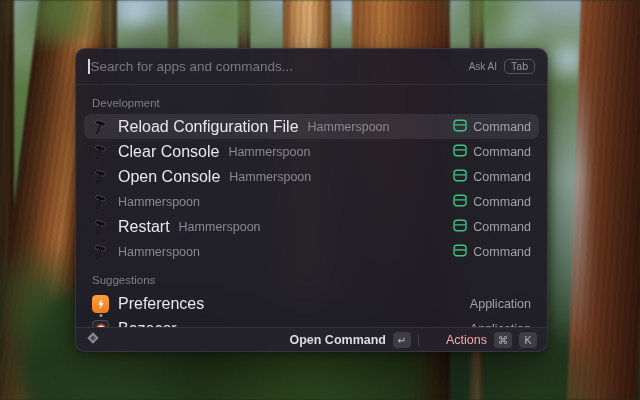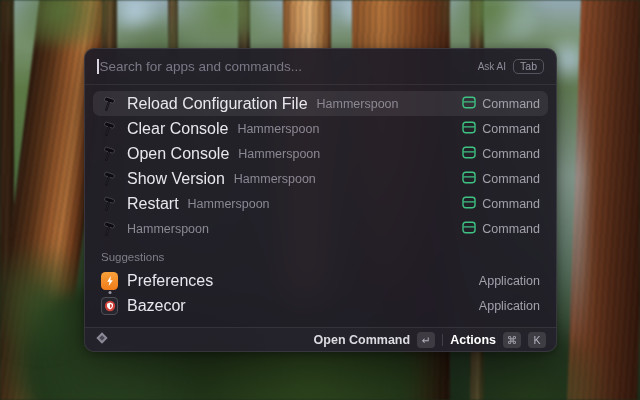--- a/index.html
+++ b/index.html
@@ -25,21 +25,21 @@
   .t-thin3{left:238px;width:12px;background:linear-gradient(90deg,#3c3222,#5c4a30 50%,#2c2416);}
   .t-lit{left:283px;width:48px;background:linear-gradient(90deg,#7a4a24,#c89057 25%,#e0af74 55%,#a06a36 85%,#5c3318);}
   .t-mid{left:352px;width:98px;background:linear-gradient(90deg,#8a5228,#b5743b 30%,#7a421f 68%,#4a2413);}
   .t-mid .shade{position:absolute;inset:0;background:linear-gradient(180deg,rgba(0,0,0,0) 35%,rgba(20,8,4,0.55) 72%,rgba(12,5,2,0.7) 100%);}
   .t-thin4{left:470px;width:14px;background:linear-gradient(90deg,#41321e,#75583a 50%,#32250f);}
   .t-right{left:574px;width:70px;transform:skewX(-2deg);
     background:linear-gradient(90deg,#8a4a2a 0%,#6e3a1f 28%,#4f2715 58%,#2f1509 100%);}
   .mist{position:absolute;left:550px;top:60px;width:36px;height:290px;filter:blur(6px);
     background:linear-gradient(180deg,rgba(200,220,230,0) 0%,rgba(196,214,224,0.6) 40%,rgba(172,196,206,0.35) 72%,rgba(172,196,206,0) 100%);}
   
-  .panel{position:absolute;left:84px;top:48px;width:473px;height:304px;border-radius:10px;
+  .panel{position:absolute;left:75px;top:48px;width:473px;height:304px;border-radius:10px;
     background:rgba(31,28,39,0.93);
     border:1px solid rgba(255,255,255,0.10);
     box-shadow:0 18px 50px rgba(0,0,0,0.5),0 2px 10px rgba(0,0,0,0.35);
     box-sizing:border-box;display:flex;flex-direction:column;overflow:hidden;
     -webkit-backdrop-filter:blur(18px);backdrop-filter:blur(18px);}
   .searchbar{height:35px;flex:0 0 35px;display:flex;align-items:center;padding:0 12px;position:relative;
     border-bottom:1px solid rgba(255,255,255,0.07);}
   .caret{width:1.5px;height:15px;background:#d8d5e0;margin-right:1px;}
   .search-input{flex:1;background:transparent;border:none;outline:none;
     font-family:"Liberation Sans",sans-serif;font-size:13.5px;color:#e9e7ee;padding:0;}
@@ -60,21 +60,21 @@
   .row-type{font-size:12.5px;color:#a3a0ab;}
   .app-icon{width:18px;height:18px;border-radius:4.5px;display:flex;align-items:center;justify-content:center;}
   .flashspace{background:linear-gradient(180deg,#f9a13b,#ef7c1a);}
   .bazecor{background:#26262e;border:0.5px solid rgba(255,255,255,0.18);box-sizing:border-box;}
   .running-dot{position:absolute;left:50%;bottom:-5px;transform:translateX(-50%);
     width:3px;height:3px;border-radius:50%;background:#9b98a3;}
   .footer{flex:0 0 23px;display:flex;align-items:center;padding:0 10px;gap:20px;
     border-top:1px solid rgba(255,255,255,0.08);background:rgba(255,255,255,0.02);}
   .footer-right{margin-left:auto;display:flex;align-items:center;gap:7px;}
   .footer-action{font-size:12.5px;color:#dddbe2;font-weight:600;}
-  .footer-action.secondary{color:#ffffff;font-weight:700;}
+  .footer-action.secondary{color:#fca5a5;font-weight:400;margin-left:20px;}
   .keycap{min-width:18px;height:16px;border-radius:4px;background:rgba(255,255,255,0.12);
     color:#b5b2bf;font-size:10.5px;display:flex;align-items:center;justify-content:center;padding:0 3px;box-sizing:border-box;}
   .vdiv{width:1px;height:12px;background:rgba(255,255,255,0.14);}
 </style>
 </head>
 <body>
 
 <div class="bg">
   <div class="sky"></div>
 
@@ -112,20 +112,21 @@
   <div class="searchbar">
     <span class="caret"></span>
     <input class="search-input" type="text" placeholder="Search for apps and commands..." style="">
     <div class="askai">
       <span class="askai-label">Ask AI</span>
       <span class="keycap-outline">Tab</span>
     </div>
   </div>
 
   <div class="list">
+    <div class="section-label">Development</div>
 
     <div class="row selected">
       <span class="row-icon">
         <svg width="16" height="16" viewBox="0 0 16 16">
             <g transform="rotate(18 8 8)">
               <rect x="1.5" y="2.6" width="9.6" height="3.8" rx="1.2" fill="#0e0c12" stroke="rgba(210,208,220,0.35)" stroke-width="0.6"></rect>
               <line x1="6.3" y1="6.4" x2="6.3" y2="14.6" stroke="#0e0c12" stroke-width="2.1" stroke-linecap="round"></line>
               <line x1="6.3" y1="6.4" x2="6.3" y2="14.6" stroke="rgba(210,208,220,0.22)" stroke-width="0.6"></line>
             </g>
           </svg>
@@ -186,21 +187,20 @@
     <div class="row">
       <span class="row-icon">
         <svg width="16" height="16" viewBox="0 0 16 16">
             <g transform="rotate(18 8 8)">
               <rect x="1.5" y="2.6" width="9.6" height="3.8" rx="1.2" fill="#0e0c12" stroke="rgba(210,208,220,0.35)" stroke-width="0.6"></rect>
               <line x1="6.3" y1="6.4" x2="6.3" y2="14.6" stroke="#0e0c12" stroke-width="2.1" stroke-linecap="round"></line>
               <line x1="6.3" y1="6.4" x2="6.3" y2="14.6" stroke="rgba(210,208,220,0.22)" stroke-width="0.6"></line>
             </g>
           </svg>
       </span>
-      <span class="row-title">Show Version</span>
       <span class="row-sub">Hammerspoon</span>
       <span class="row-right">
         <span><svg width="14" height="13" viewBox="0 0 14 13">
               <rect x="1" y="1.3" width="12" height="10.4" rx="2.6" fill="none" stroke="#3ec383" stroke-width="1.4"></rect>
               <line x1="1.4" y1="5.9" x2="12.6" y2="5.9" stroke="#3ec383" stroke-width="1.4"></line>
             </svg></span>
         <span class="row-type">Command</span>
       </span>
     </div>
 

